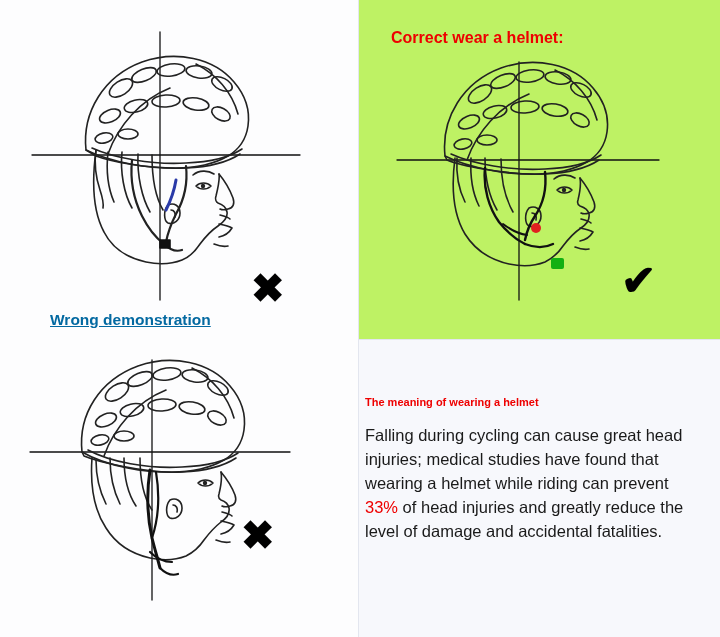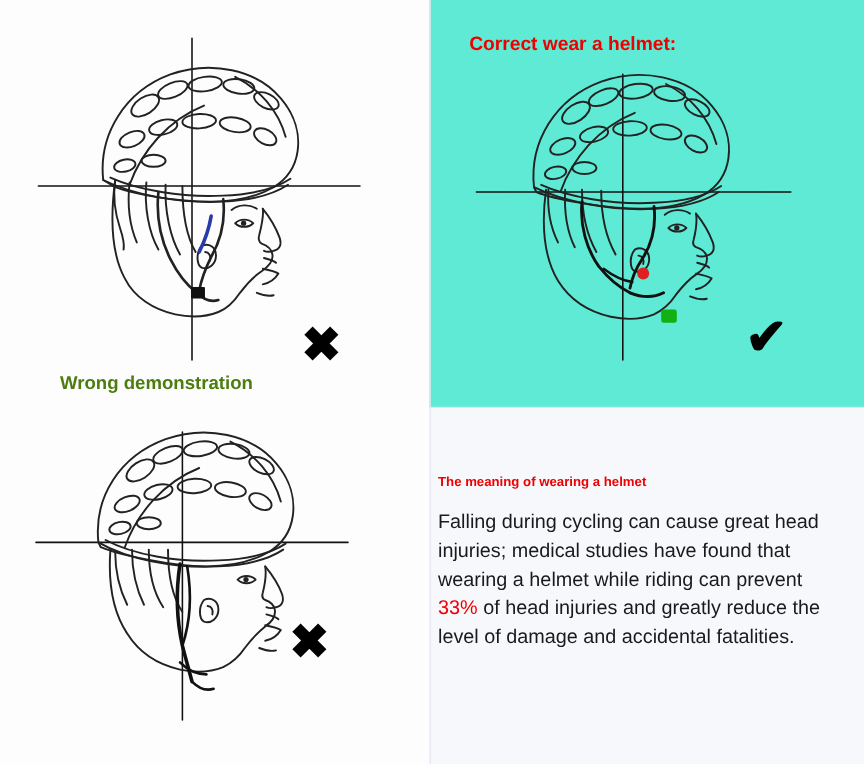--- a/index.html
+++ b/index.html
@@ -29,21 +29,21 @@
   #panel-wrong-top {
     left: 0px; top: 0px; width: 358px; height: 340px;
     background: #fdfdfe;
   }
   #panel-wrong-bottom {
     left: 0px; top: 340px; width: 358px; height: 297px;
     background: #fdfdfe;
   }
   #panel-correct {
     left: 358px; top: 0px; width: 362px; height: 340px;
-    background: #5eead4;
+    background: #bef264;
     border-left: 1px solid #e3e6ef;
     border-bottom: 1px solid #e3e6ef;
   }
   #panel-meaning {
     left: 358px; top: 340px; width: 362px; height: 297px;
     background: #f7f8fc;
     border-left: 1px solid #e3e6ef;
   }
 
   
@@ -57,22 +57,23 @@
   }
   #correct-title { left: 32px; top: 28px; }
   #meaning-title { left: 6px; top: 52px; font-size: 11px; }
 
   #wrong-caption {
     position: absolute;
     left: 50px;
     top: 311px;
     font-size: 15.5px;
     font-weight: bold;
-    color: #4d7c0f;
+    color: #0369a1;
     white-space: nowrap;
+    text-decoration: underline;
   }
 
   #meaning-body {
     position: absolute;
     left: 6px;
     top: 83px;
     width: 340px;
     font-size: 16.5px;
     line-height: 24px;
     color: #1a1a1a;

